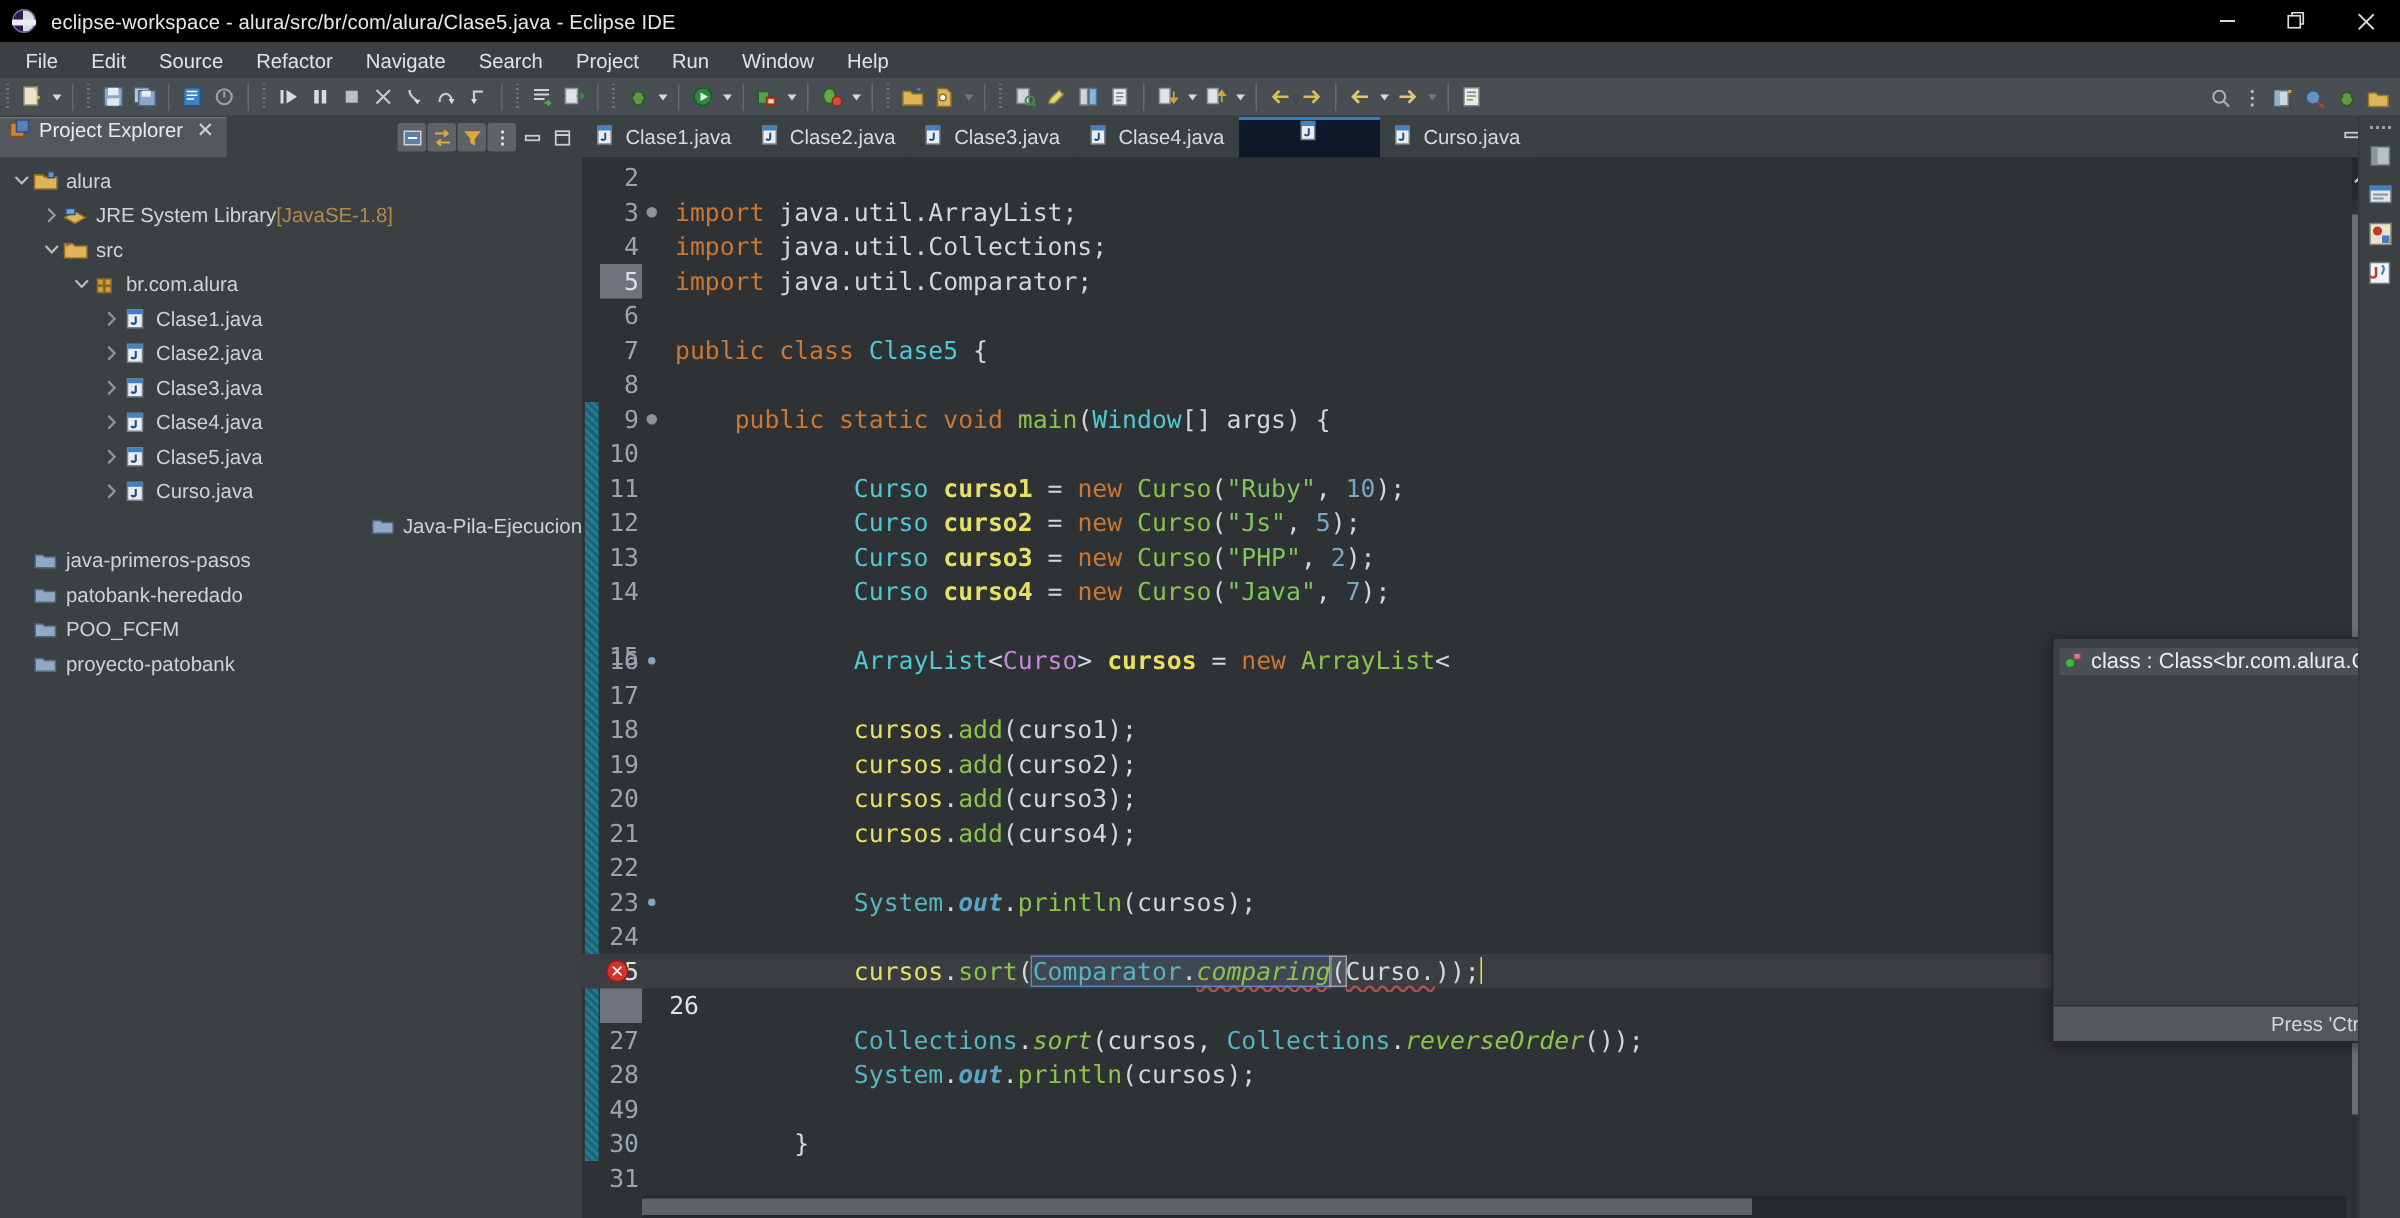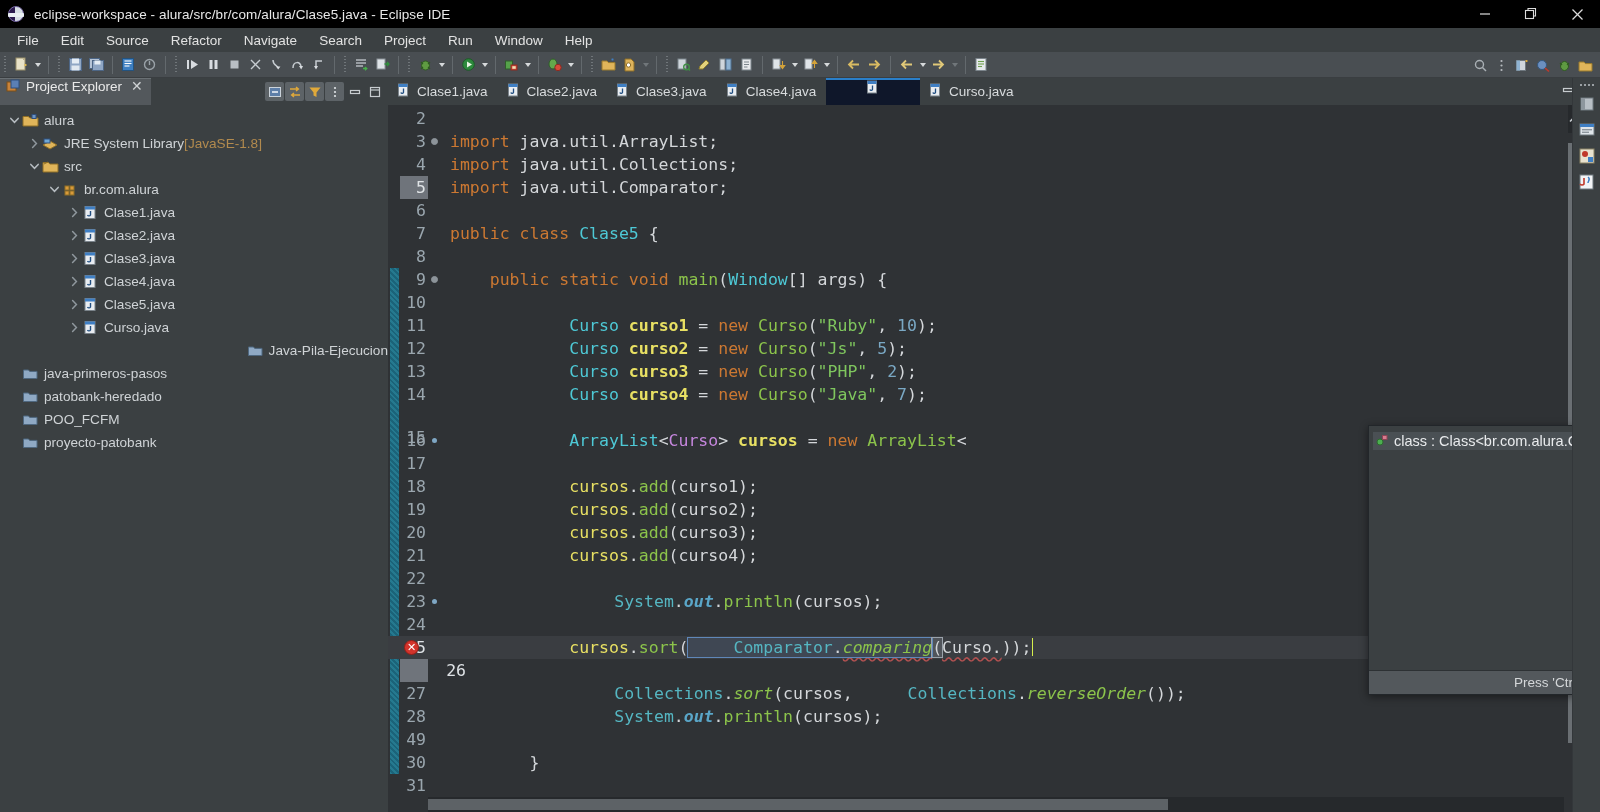--- a/index.html
+++ b/index.html
@@ -111,21 +111,21 @@
   .folddot.filled{ background:#8d949a; }
   .bpdot{ position:absolute; left:4px; top:9px; width:5px; height:5px; border-radius:50%; background:#7fa7c4;}
 
   .errico{ position:absolute; left:-24px; top:4px; width:15px; height:15px; border-radius:50%;
     background:#d2332b; border:1px solid #8e1f19; display:flex; align-items:center; justify-content:center;
     color:#fff; font-size:11px; font-weight:bold; font-family:"DejaVu Sans", sans-serif;}
 
   
   .k{ color:#cc7832; }        
   .t{ color:#4ec9d6; }        
-  .t2{ color:#55b6c2;margin-left:45px; }
+  .t2{ color:#55b6c2; }
   .g{ color:#c586dd; }        
   .v{ color:#e8e063; }        
   .m{ color:#8cc44b; }        
   .s{ color:#7fc65e; }        
   .n{ color:#7aa8c4; }        
   .p{ color:#d4d7da; }        
   .st{ color:#5aa6c8; }       
   .it{ font-style:italic; }
   .b{ font-weight:bold; }
 

